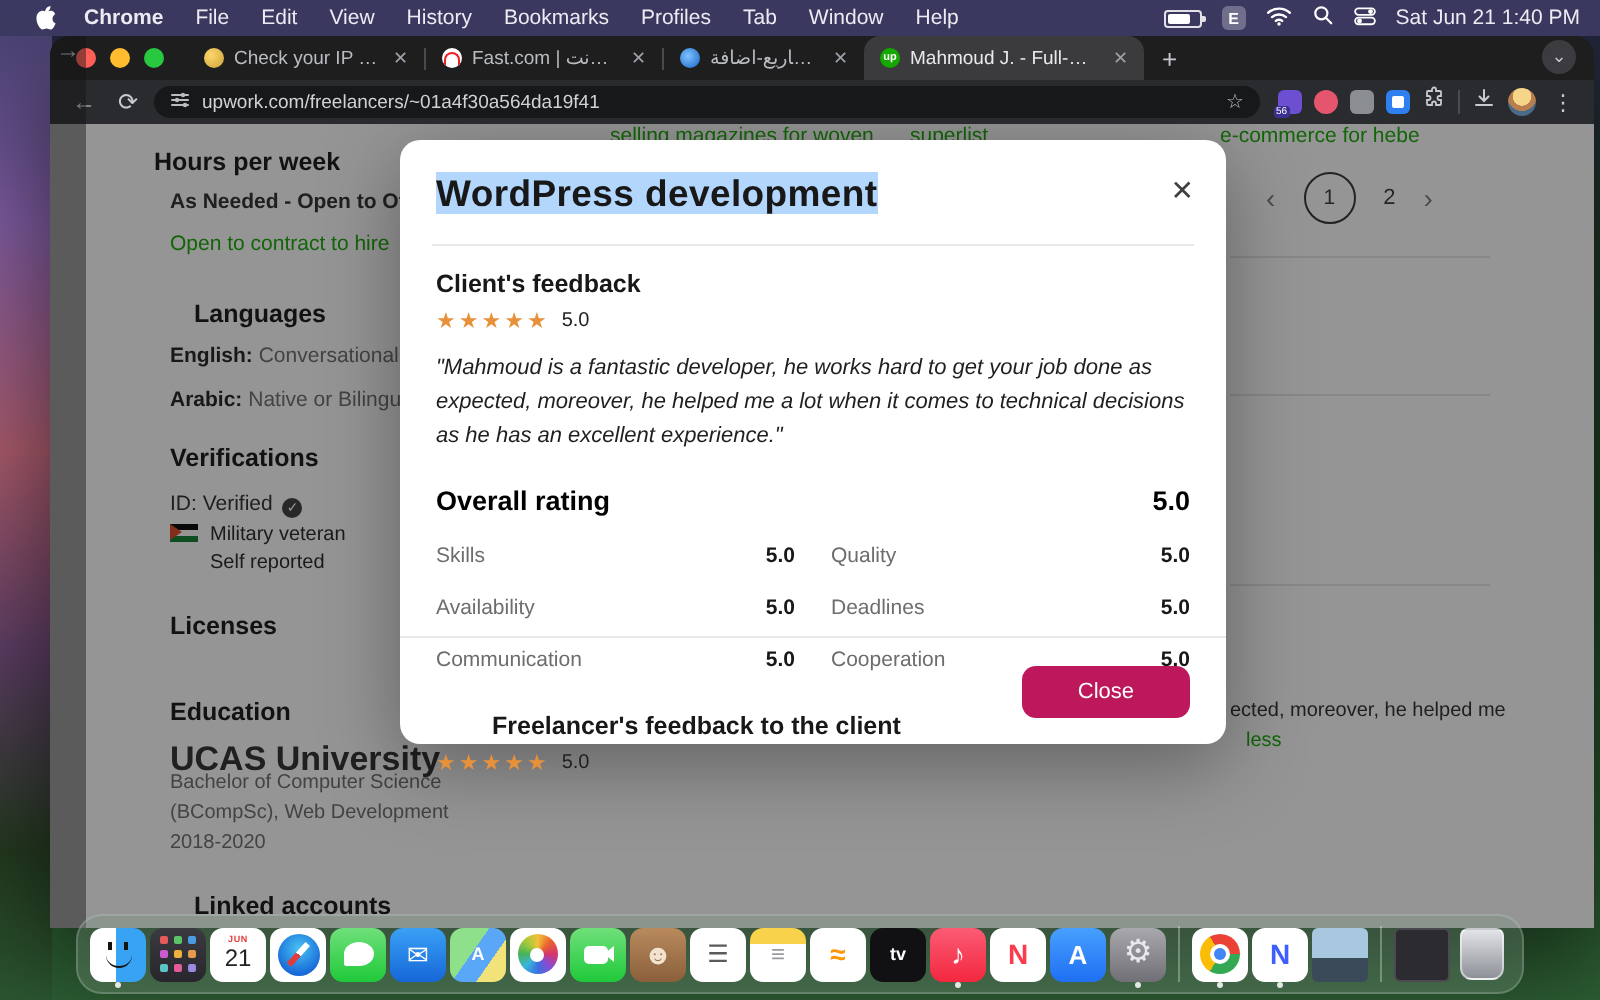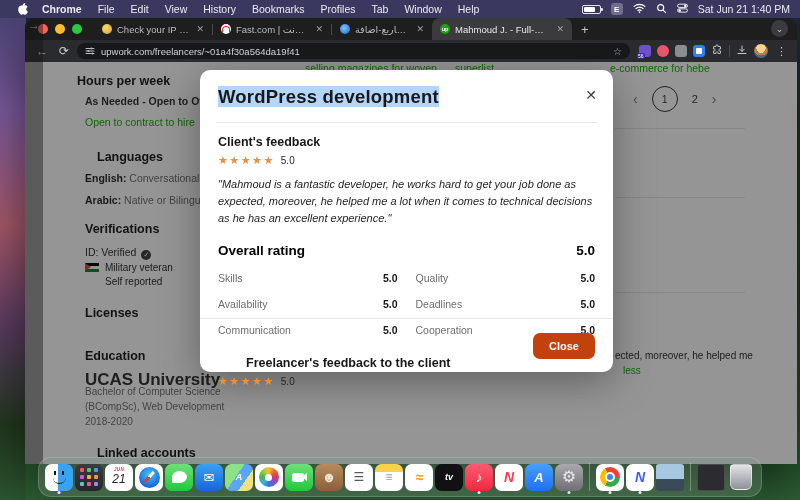--- a/index.html
+++ b/index.html
@@ -112,30 +112,30 @@
   .m-overall { display:flex; justify-content:space-between; align-items:baseline; margin-top:16px; }
   .m-overall .ov-l { font-size:13.5px; font-weight:bold; }
   .m-overall .ov-v { font-size:13.5px; font-weight:bold; }
   .r-grid { display:grid; grid-template-columns:1fr 34px 18px 1fr 34px; margin-top:14px; row-gap:14px; }
   .r-label { font-size:10.5px; color:#6d6d6d; }
   .r-value { font-size:10.5px; color:#181818; font-weight:bold; text-align:right; }
   .r-gap { }
   .m-h2 { margin-top:20px;padding-left:28px; }
   .m-footer { position:absolute; left:0; right:0; bottom:0; height:54px; border-top:1px solid #e8e8e8;
     display:flex; align-items:center; justify-content:flex-end; padding:0 18px; }
-  .btn-close { background:#c2410c; color:#fff; font-size:11px; font-weight:bold;
-    padding:7px 16px; border:none; border-radius:7px; }
+  .btn-close { background:#be185d; color:#fff; font-size:11px; font-weight:normal;
+    padding:7px 28px; border:none; border-radius:7px; }
 
   
   .dock { position:absolute; left:50%; transform:translateX(-50%); bottom:3px; height:40px;
     background:rgba(120,150,125,.35); border:1px solid rgba(255,255,255,.18); border-radius:13px;
     display:flex; align-items:center; padding:0 6px; gap:2px; z-index:60; }
   .dock-item { position:relative; width:28px; display:flex; justify-content:center; }
   .dock-icon { width:48px; height:27px; border-radius:6.5px; position:relative; display:flex;
-    align-items:center; justify-content:center; overflow:hidden;font-style:italic; }
+    align-items:center; justify-content:center; overflow:hidden; }
   .dock-dot { position:absolute; bottom:-3px; left:50%; transform:translateX(-50%);
     width:3px; height:3px; border-radius:50%; background:rgba(255,255,255,.85); }
   .dock-divider { width:1px; height:28px; background:rgba(255,255,255,.3); margin:0 4px; }
   .glyph { line-height:1; }
   .cal-top { position:absolute; top:3px; width:100%; text-align:center; font-size:4.5px; font-weight:bold; color:#e23b3b; letter-spacing:.3px;}
   .cal-num { position:absolute; top:8px; width:100%; text-align:center; font-size:12px; color:#222; }
   .smile { width:13px; height:7px; border-bottom:1.6px solid #14140f; border-radius:0 0 9px 9px; margin-top:6px; }
   .eyes { position:absolute; top:7px; width:2px; height:4px; background:#14140f; left:9px; box-shadow:8px 0 0 #14140f; }
   .lp-dots { width:4px; height:4px; border-radius:1px; background:#f0b03c;
     box-shadow:-7px -7px 0 #e45b5b,0 -7px 0 #5bc46a,7px -7px 0 #4a9de0,-7px 0 0 #c95bd0,7px 0 0 #e49b4a,-7px 7px 0 #5bc4c4,0 7px 0 #e45b9b,7px 7px 0 #9b8ae0; }

